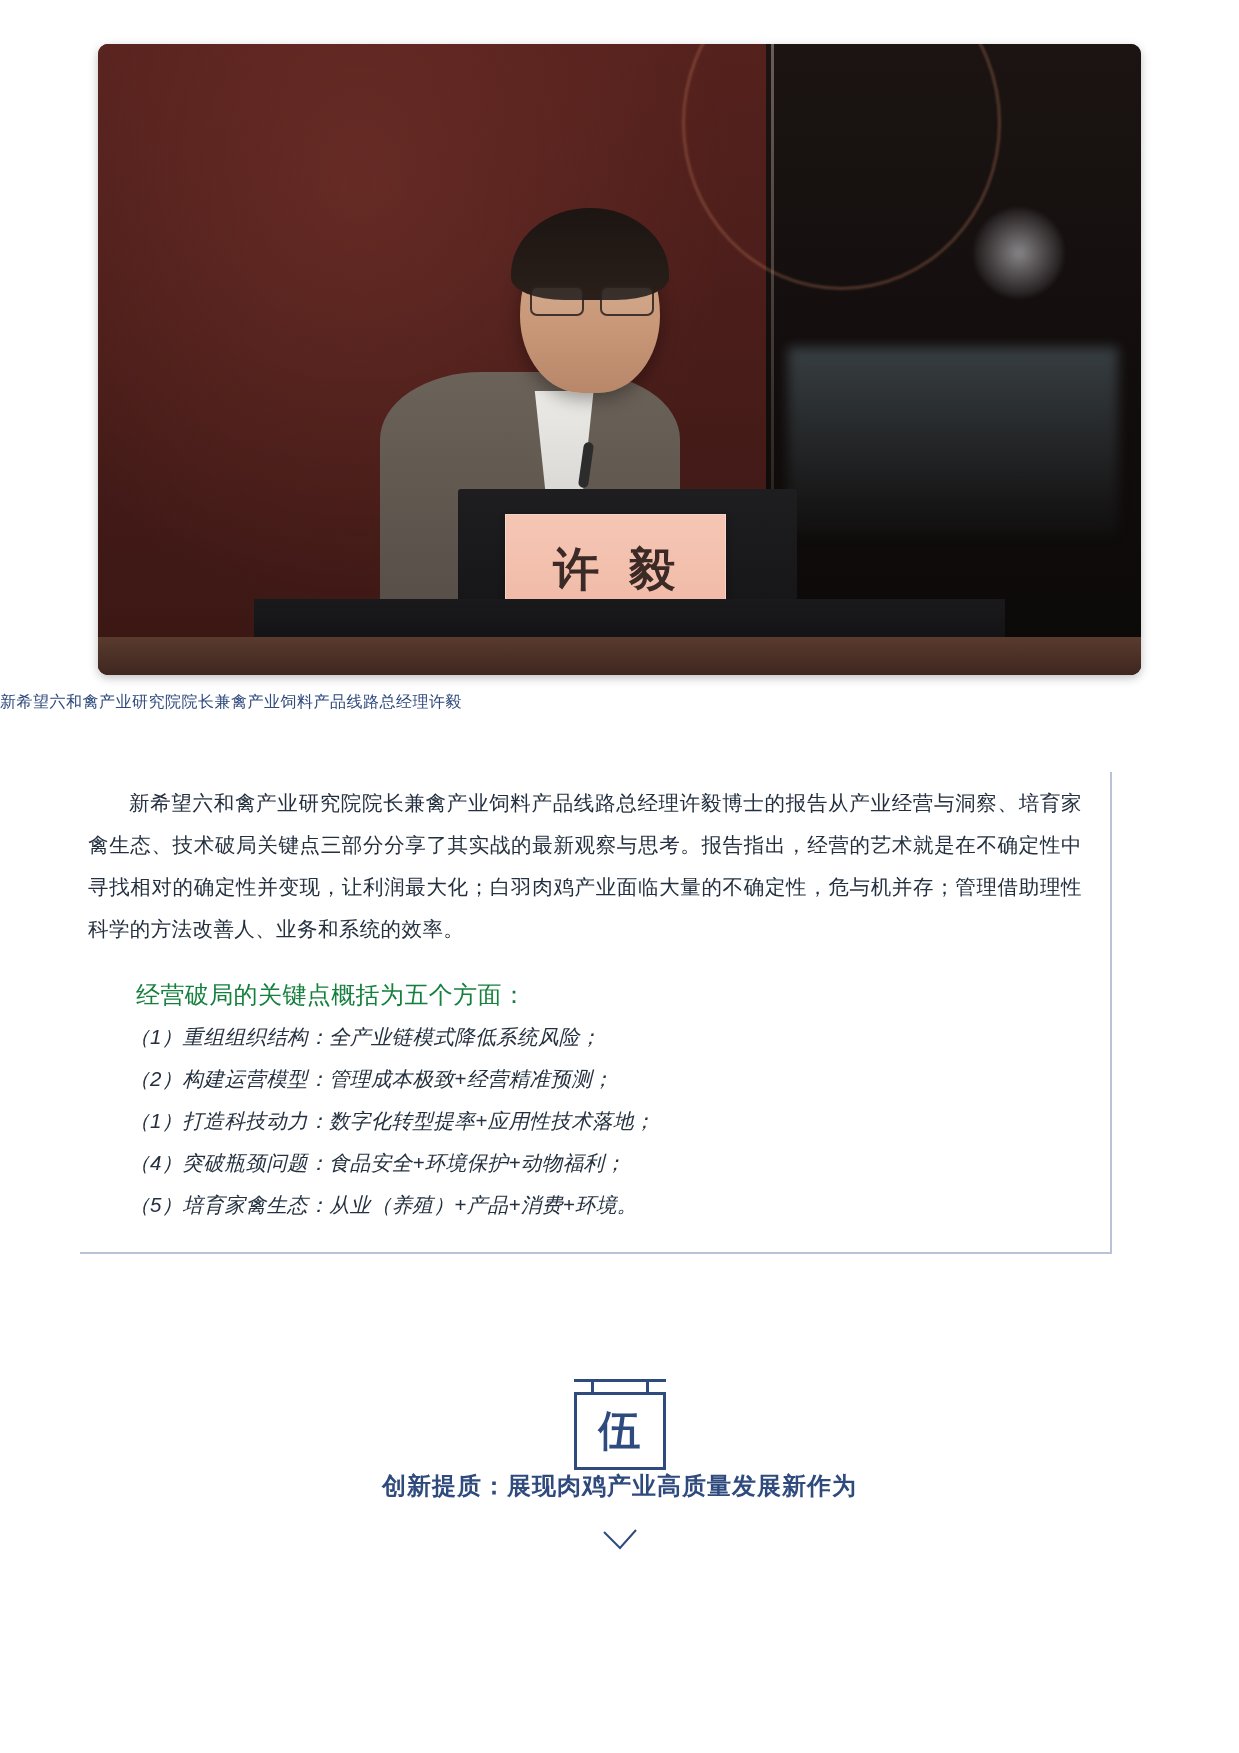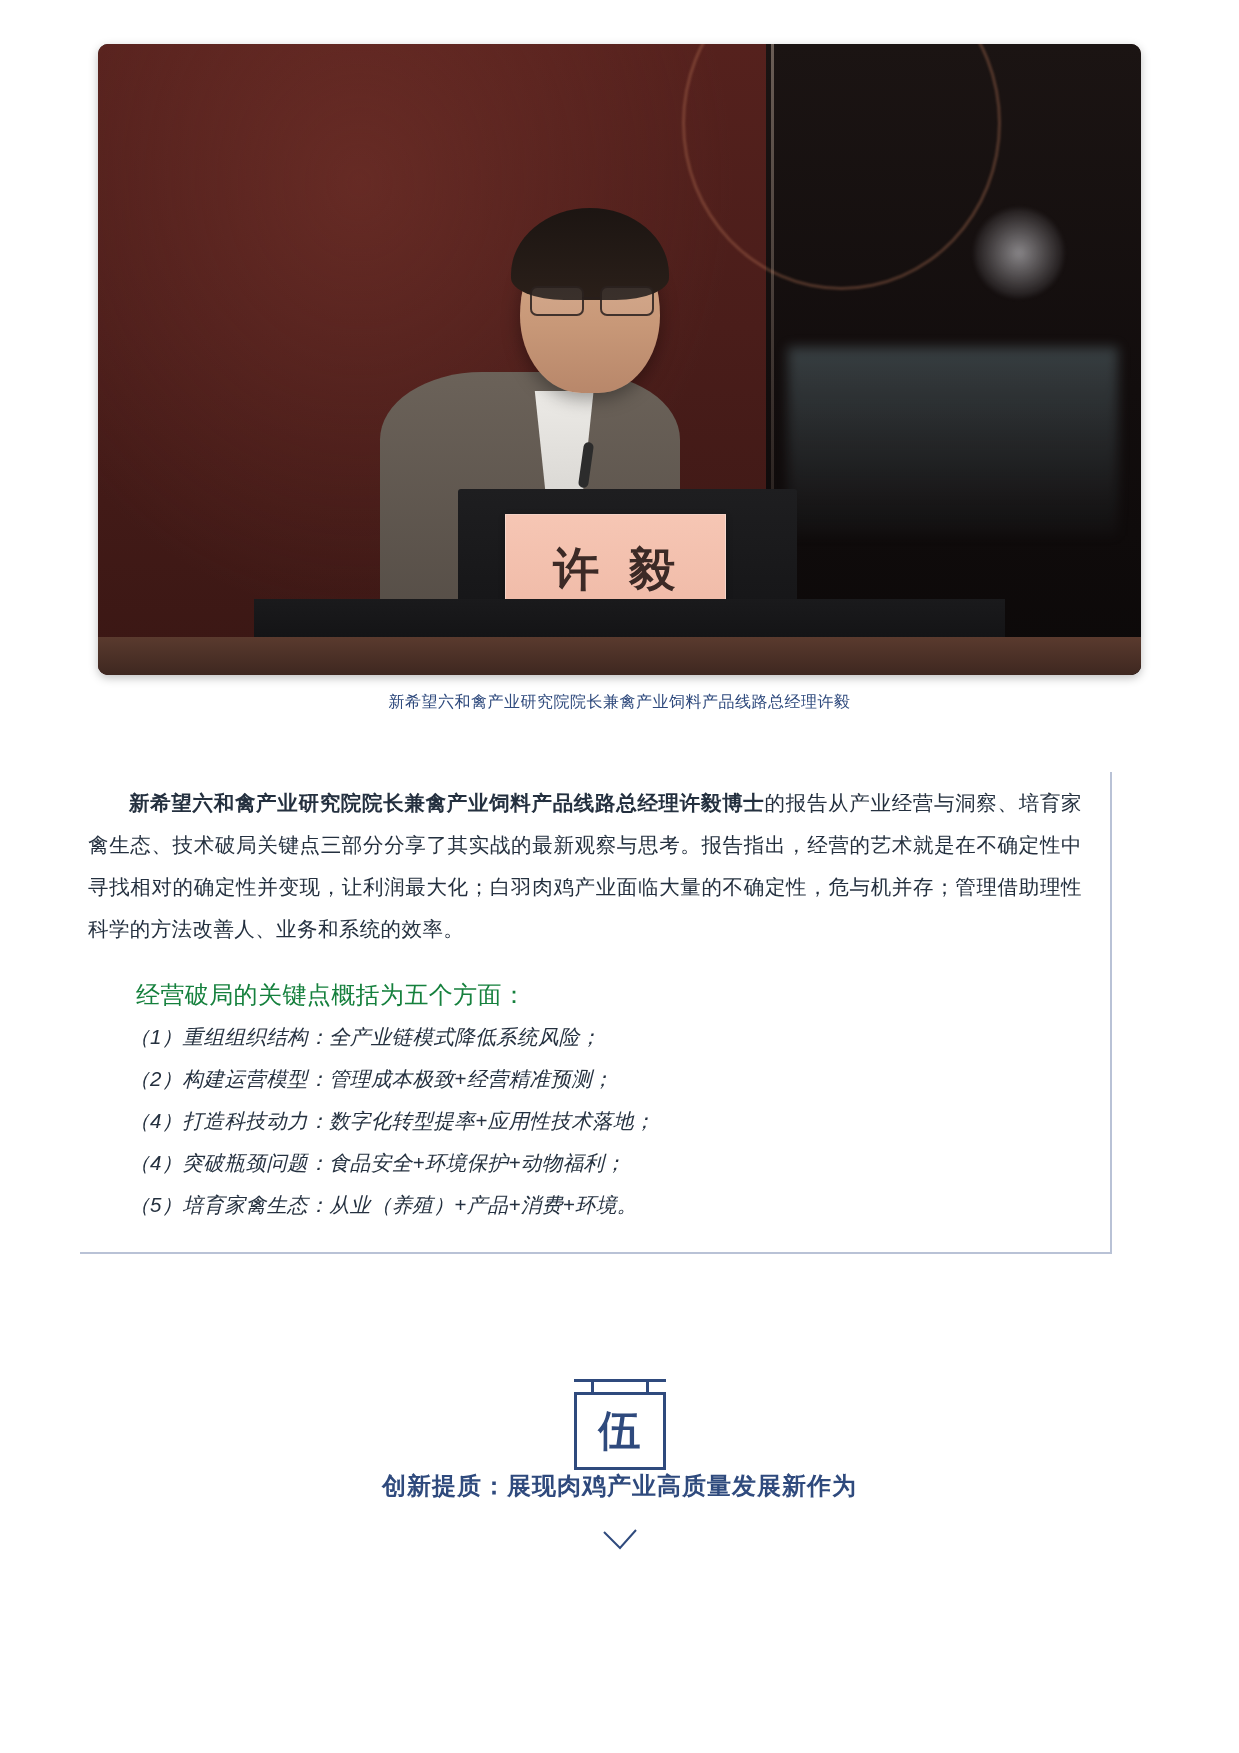--- a/index.html
+++ b/index.html
@@ -175,21 +175,21 @@
     position: absolute;
     left: 0; bottom: 0; width: 100%; height: 6%;
     background: linear-gradient(180deg, #5a3a2e 0%, #3e2720 100%);
   }
 
   
   .caption {
     position: absolute;
     left: 0; top: 692px;
     width: 1239px;
-    text-align: center;
+    text-align: left;
     font-size: 16px;
     color: #2f4a7d;
     letter-spacing: 0.5px;
   }
 
   
   .body-block {
     position: absolute;
     left: 80px;
     top: 772px;
@@ -201,21 +201,21 @@
   }
   .para {
     font-size: 20.5px;
     line-height: 42px;
     color: #24303f;
     text-align: justify;
     text-indent: 2em;
     margin: 0 0 8px 0;
     letter-spacing: 0.4px;
   }
-  .para b { font-weight: 700; }
+  .para b { font-weight: 400; }
   .sub-intro {
     font-size: 24px;
     line-height: 42px;
     color: #15803d;
     margin: 24px 0 0 0;
     text-indent: 2em;
     letter-spacing: 0.4px;
   }
   .pt-list {
     list-style: none;
@@ -325,21 +325,21 @@
   <div class="body-block">
     <p class="para">
       <b>新希望六和禽产业研究院院长兼禽产业饲料产品线路总经理许毅博士</b><span>的报告从产业经营与洞察、培育家禽生态、技术破局关键点三部分分享了其实战的最新观察与思考。报告指出，经营的艺术就是在不确定性中寻找相对的确定性并变现，让利润最大化；白羽肉鸡产业面临大量的不确定性，危与机并存；管理借助理性科学的方法改善人、业务和系统的效率。</span>
     </p>
 
     <p class="sub-intro">经营破局的关键点概括为五个方面：</p>
 
     <ul class="pt-list">
       <li>（1）重组组织结构：全产业链模式降低系统风险；</li>
       <li>（2）构建运营模型：管理成本极致+经营精准预测；</li>
-      <li>（4）打造科技动力：数字化转型提率+应用性技术落地；</li>
+      <li>（1）打造科技动力：数字化转型提率+应用性技术落地；</li>
       <li>（4）突破瓶颈问题：食品安全+环境保护+动物福利；</li>
       <li>（5）培育家禽生态：从业（养殖）+产品+消费+环境。</li>
     </ul>
   </div>
 
   <div class="section-mark">
     <div class="num-box">
       <div class="tick-top"></div>
       <div class="num">伍</div>
     </div>

